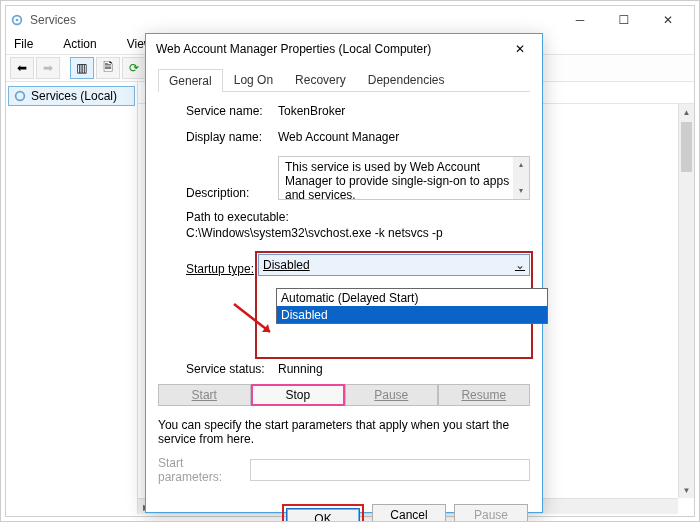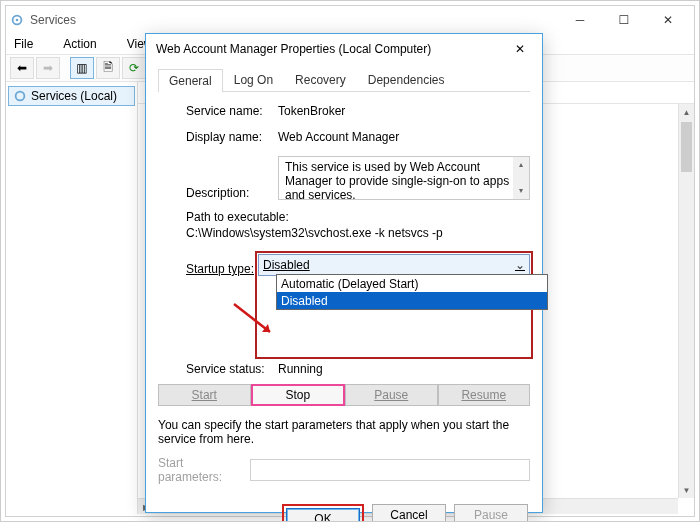--- a/index.html
+++ b/index.html
@@ -41,21 +41,21 @@
   .tab.active { border-color: #d9d9d9; background: #fff; position: relative; top: 1px; }
   .form-row { display: flex; margin-top: 12px; align-items: flex-end; margin-left: 28px; }
   .form-label { width: 92px; color: #000; }
   .form-val { flex: 1; color: #000; }
   .desc-box { border: 1px solid #c9c9c9; padding: 3px 6px; height: 44px; position: relative; font-size: 11.5px; line-height: 14px; color: #000; }
   .desc-sb { position: absolute; right: 0; top: 0; bottom: 0; width: 16px; background: #f0f0f0; }
   .startup-wrap { position: relative; text-decoration: underline; }
   .annotate-box { position: absolute; left: -3px; top: -3px; right: -3px; bottom: -83px; border: 2px solid #b02020; pointer-events: none; }
   .combo { width: 272px; height: 22px; border: 1px solid #7a99c8; background: #eaf3fb; display: flex; align-items: center; padding: 0 4px; position: relative; }
   .combo .chev { margin-left: auto; color: #333; }
-  .combo-list { position: absolute; left: 90px; top: 20px; width: 272px; border: 1px solid #666; background: #fff; z-index: 5; }
+  .combo-list { position: absolute; left: 90px; top: 34px; width: 272px; border: 1px solid #666; background: #fff; z-index: 5; }
   .combo-item { height: 17px; padding: 0 4px; display: flex; align-items: center; }
   .combo-item.sel { background: #0a64c8; color: #fff; }
   .arrow-annot { position: absolute; left: 46px; top: 48px; z-index: 6; pointer-events: none; }
   .btn-row { display: flex; margin-top: 8px; }
   .wbtn { height: 22px; flex: 1; border: 1px solid #bfbfbf; background: #e6e6e6; color: #888; display: flex; align-items: center; justify-content: center; }
   .wbtn.enabled { color: #000; background: #f7f7f7; border: 2px solid #ec4899; }
   .start-param-row { display: flex; align-items: center; margin-top: 10px; }
   .sp-label { width: 92px; color: #a0a0a0; }
   .sp-input { flex: 1; height: 22px; border: 1px solid #d0d0d0; background: #fff; }
   .dlg-footer { display: flex; gap: 8px; justify-content: flex-end; padding: 10px 14px 12px; }

